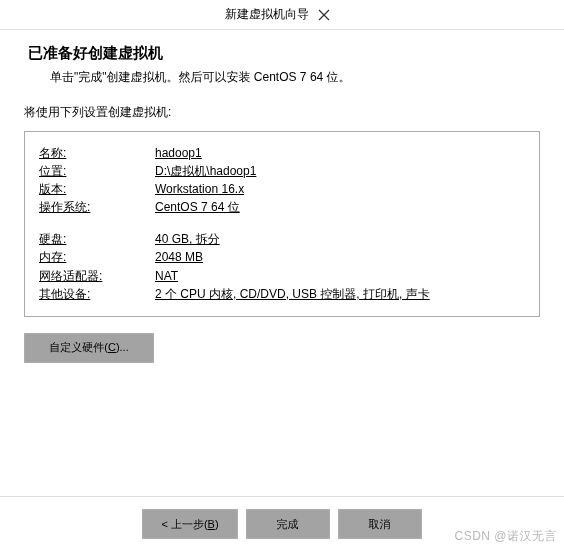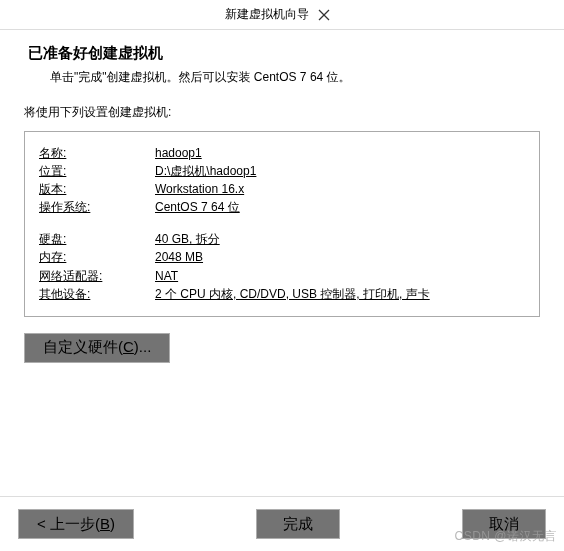--- a/index.html
+++ b/index.html
@@ -68,39 +68,39 @@
     }
     .val {
       flex: 1;
     }
     .gap { height: 14px; }
     .hw-btn-wrap {
       margin-top: 16px;
       margin-bottom: 20px;
     }
     .btn {
-      background: #737373;
+      background: #a3a3a3;
       border: 1px solid #adadad;
       padding: 4px 18px;
-      font-size: 15px;
+      font-size: 11px;
       font-family: inherit;
       cursor: default;
       min-width: 84px;
       height: 30px;
     }
     .hw-btn { min-width: 130px; text-align: center; }
     .footer {
       position: absolute;
       bottom: 0;
       left: 0;
       right: 0;
       border-top: 1px solid #ddd;
       padding: 12px 18px;
       display: flex;
-      justify-content: space-between;
+      justify-content: center;
       gap: 8px;
     }
     .watermark {
       position: absolute;
       right: 7px;
       bottom: 6px;
       font-size: 12px;
       color: rgba(160,160,160,0.75);
       pointer-events: none;
       letter-spacing: 0.5px;

